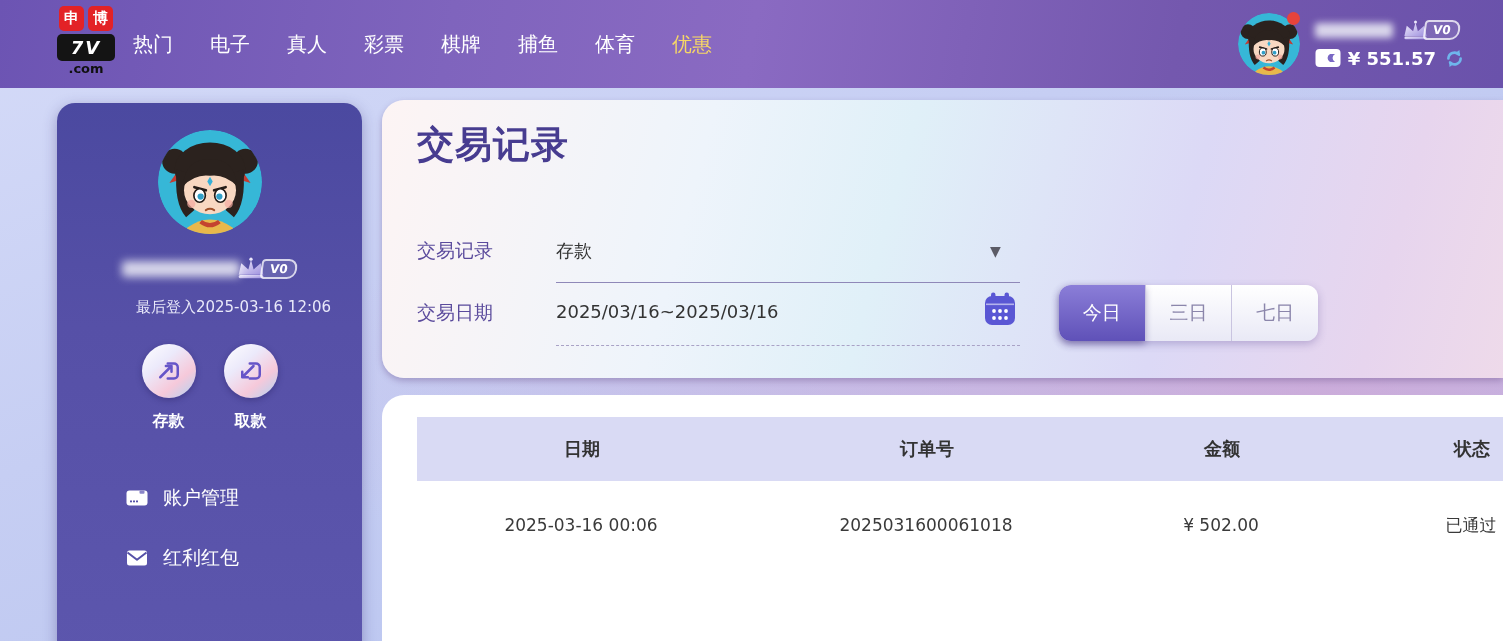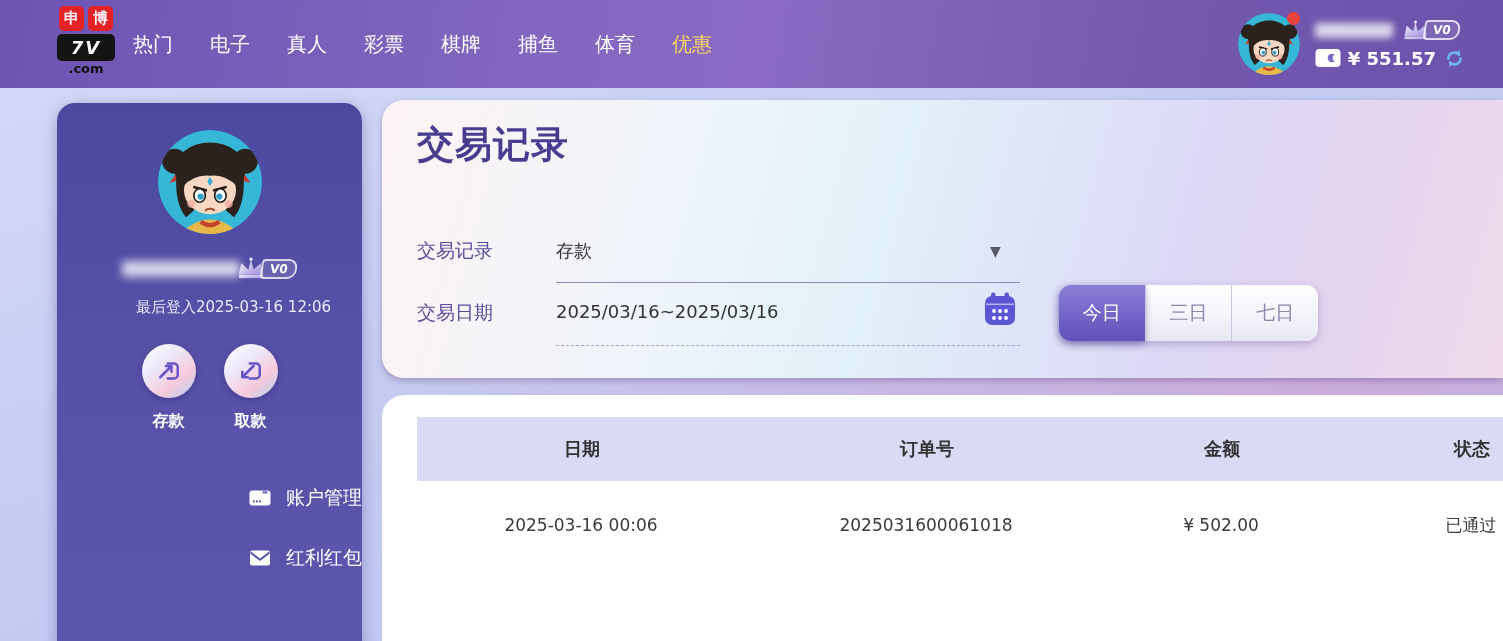--- a/index.html
+++ b/index.html
@@ -46,22 +46,22 @@
   .sb-user-row { margin-top:23px; display:flex; align-items:center; justify-content:center; }
   .sb-last-login { margin-top:18px; color:#e9e9fa; font-size:15px;margin-left:48px; }
   .sb-quick { margin-top:27px; display:flex; justify-content:center; gap:28px; }
   .qa { cursor:pointer; }
   .qa-circle { width:54px; height:54px; border-radius:50%; margin:0 auto;
     background:linear-gradient(140deg,#ffffff 0%,#eceafb 35%,#f6c9da 68%,#aed4f4 100%);
     display:flex; align-items:center; justify-content:center;
     box-shadow:0 2px 6px rgba(35,28,90,0.4); }
   .qa-label { margin-top:13px; color:#fff; font-size:16px; font-weight:bold; }
   .sb-menu { margin-top:36px; text-align:left; }
-  .menu-item { display:flex; align-items:center; padding-left:42px; height:60px; gap:14px;
-    color:#fff; font-size:19px; cursor:pointer;justify-content:flex-end; }
+  .menu-item { display:flex; align-items:center; padding-left:68px; height:60px; gap:14px;
+    color:#fff; font-size:19px; cursor:pointer; }
 
   
   .filter-panel { position:absolute; left:382px; top:100px; right:0; height:278px; z-index:1;
     border-radius:22px 0 0 22px;
     background:linear-gradient(105deg,#fdf4f4 0%,#eef4fb 28%,#e0f0f8 45%,#dcd9f6 70%,#e7d5ee 88%,#eedaea 100%);
     box-shadow:0 3px 6px rgba(93,62,125,0.35); }
   .title-row { position:absolute; left:35px; top:20px; display:flex; align-items:flex-end; }
   .page-title { font-size:37px; font-weight:bold; color:#473c90; letter-spacing:1px; }
   .page-subtitle { font-size:18px; color:#8a7bc6; margin-left:8px; }
   .f-label { position:absolute; left:35px; font-size:19px; color:#5a4a9c; }

